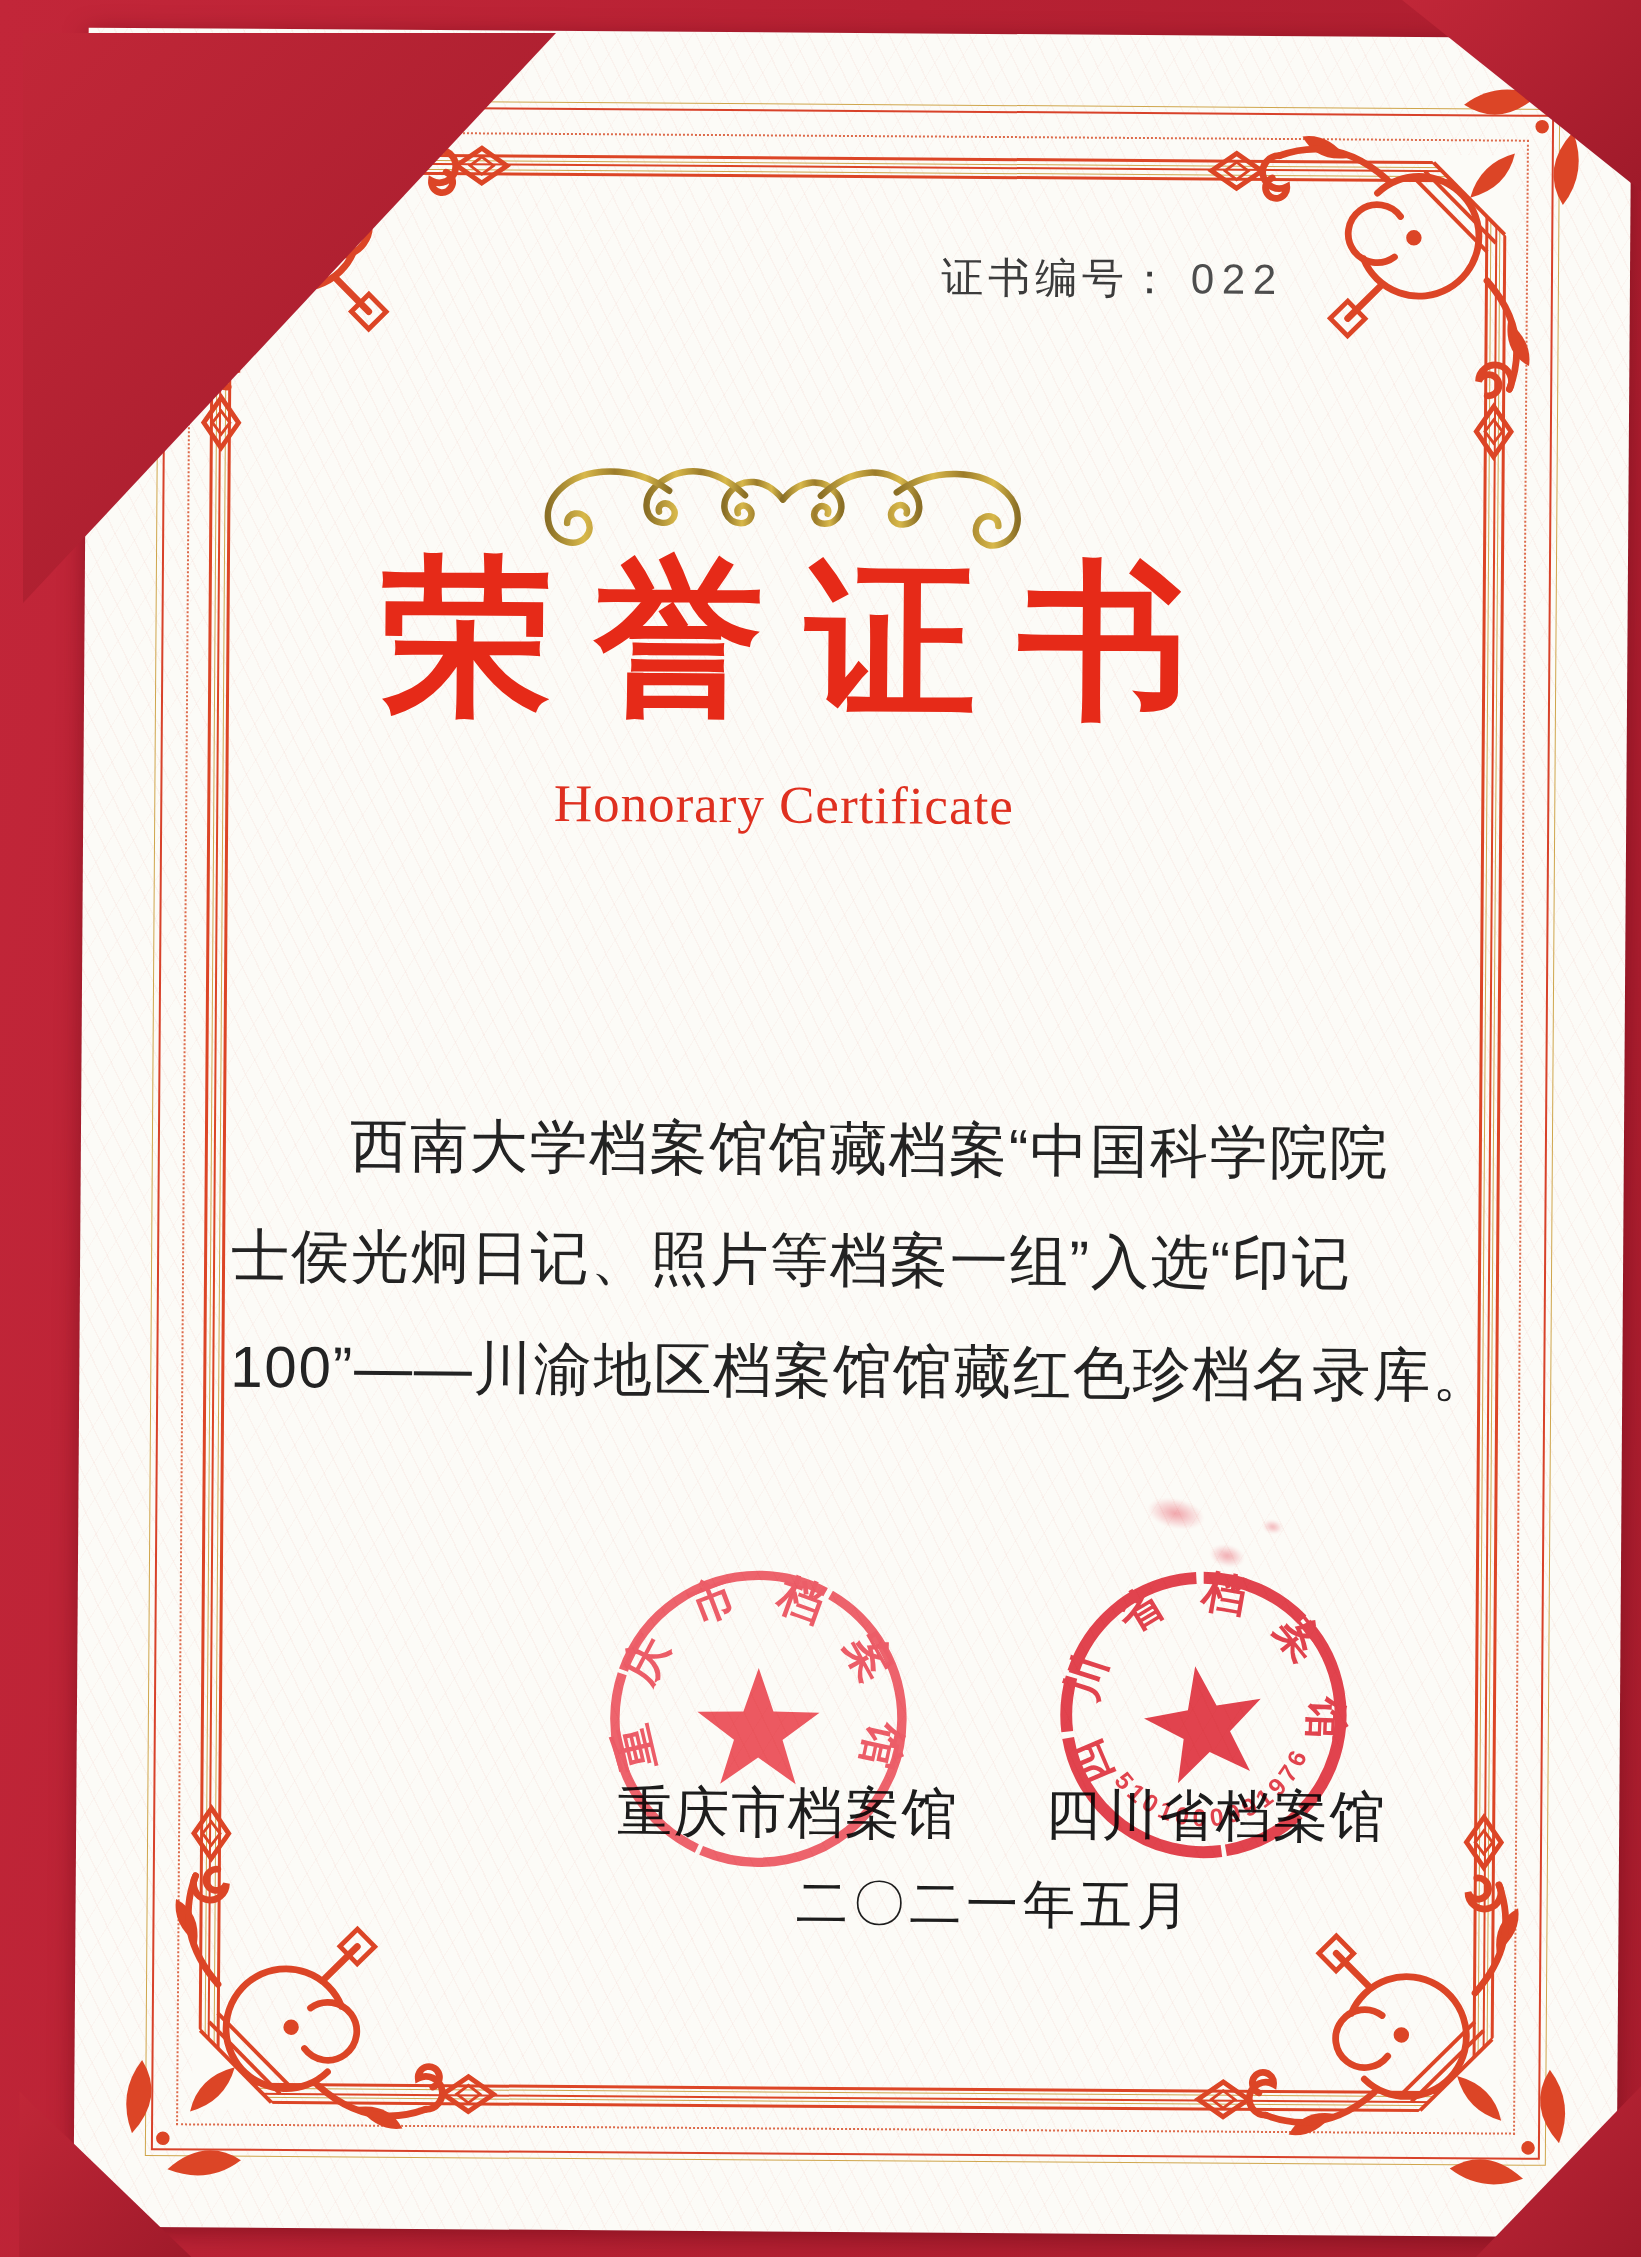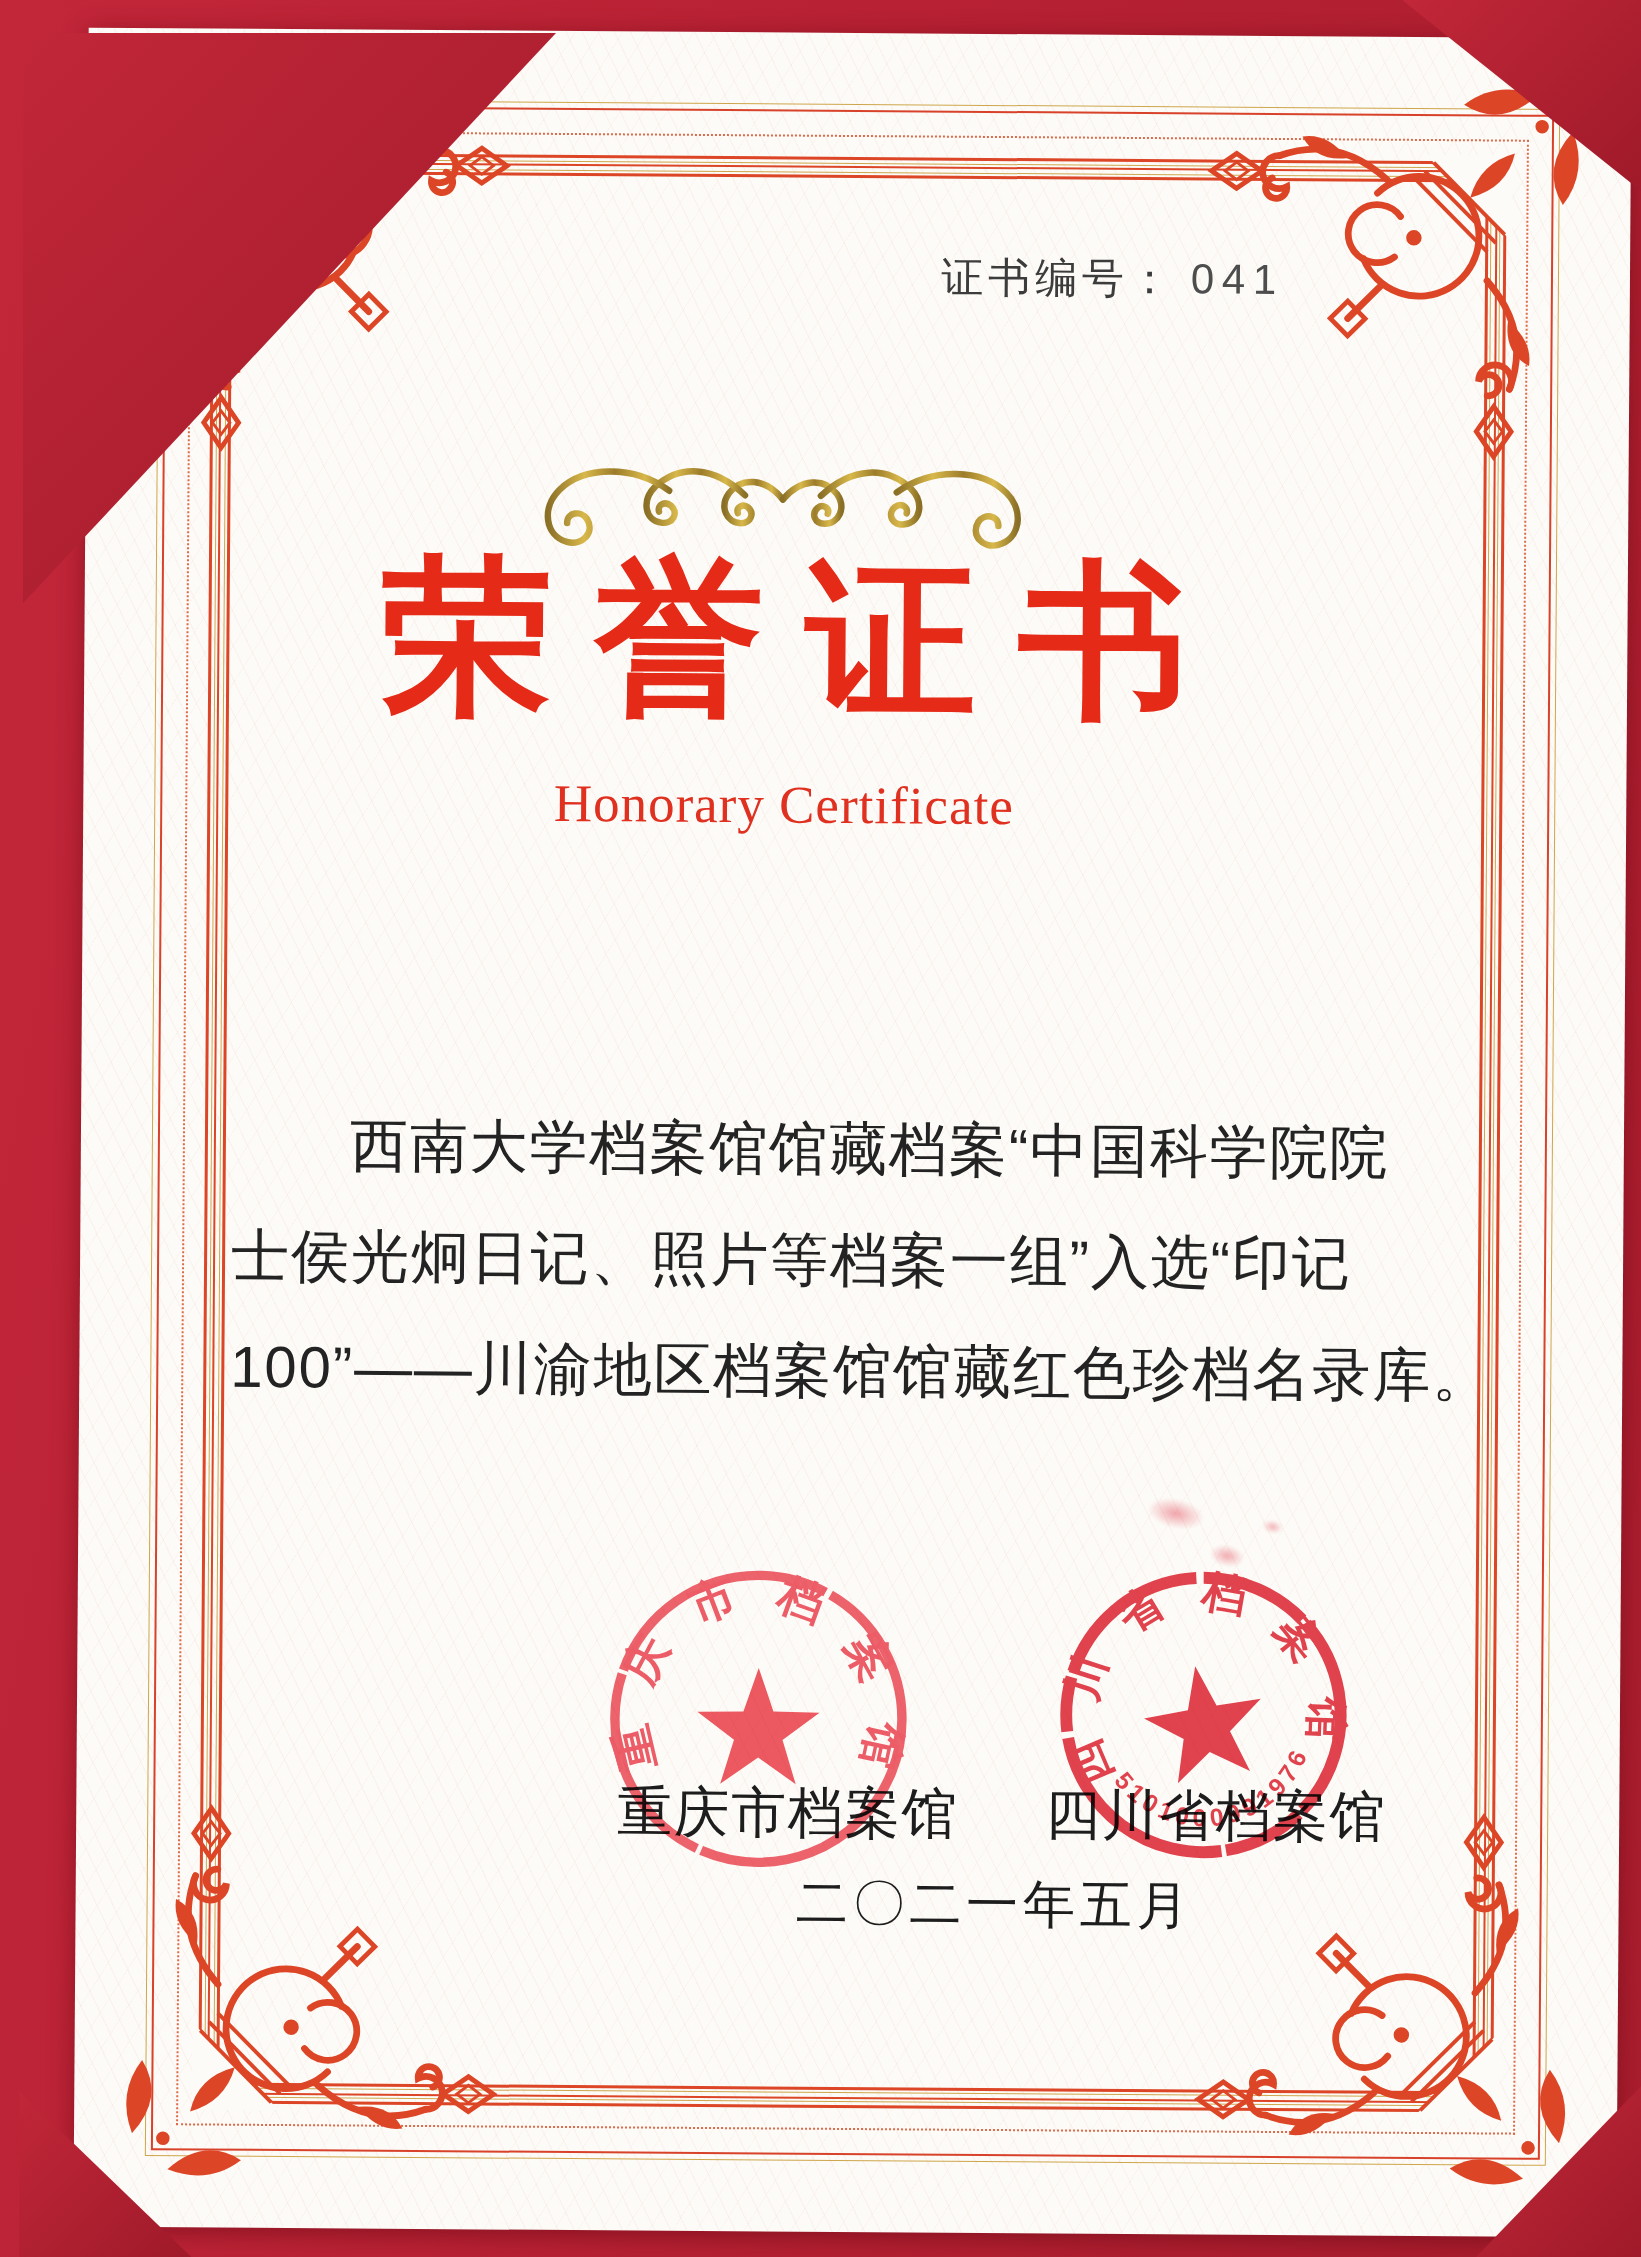--- a/index.html
+++ b/index.html
@@ -131,21 +131,21 @@
         <use href="#cornOrn"></use>
       </svg>
     <svg class="corn bl" viewBox="0 0 440 440" width="425" height="425">
         <use href="#cornOrn"></use>
       </svg>
     <svg class="corn br" viewBox="0 0 440 440" width="425" height="425">
         <use href="#cornOrn"></use>
       </svg>
 
     <div class="serial">
-      <span>证书编号：</span><span class="val">041</span>
+      <span>证书编号：</span><span class="val">022</span>
     </div>
 
     <svg class="divider" viewBox="0 0 600 100">
       <g stroke="url(#goldg)" stroke-width="6.5" fill="none" stroke-linecap="round">
         <path d="M300,42 C282,20 258,20 246,36 C236,50 244,66 258,66 C268,66 272,56 265,50 C260,46 253,50 255,56"></path>
         <path d="M262,38 C230,8 196,8 172,30 C158,44 162,64 178,66 C190,68 196,56 188,49 C182,44 174,48 176,55"></path>
         <path d="M186,34 C150,8 100,10 76,34 C58,52 62,80 84,86 C100,90 112,76 104,63 C98,54 84,56 84,67"></path>
         <path d="M300,42 C318,20 342,20 354,36 C364,50 356,66 342,66 C332,66 328,56 335,50 C340,46 347,50 345,56"></path>
         <path d="M338,38 C370,8 404,8 428,30 C442,44 438,64 422,66 C410,68 404,56 412,49 C418,44 426,48 424,55"></path>
         <path d="M414,34 C450,8 500,10 524,34 C542,52 538,80 516,86 C500,90 488,76 496,63 C502,54 516,56 516,67"></path>

